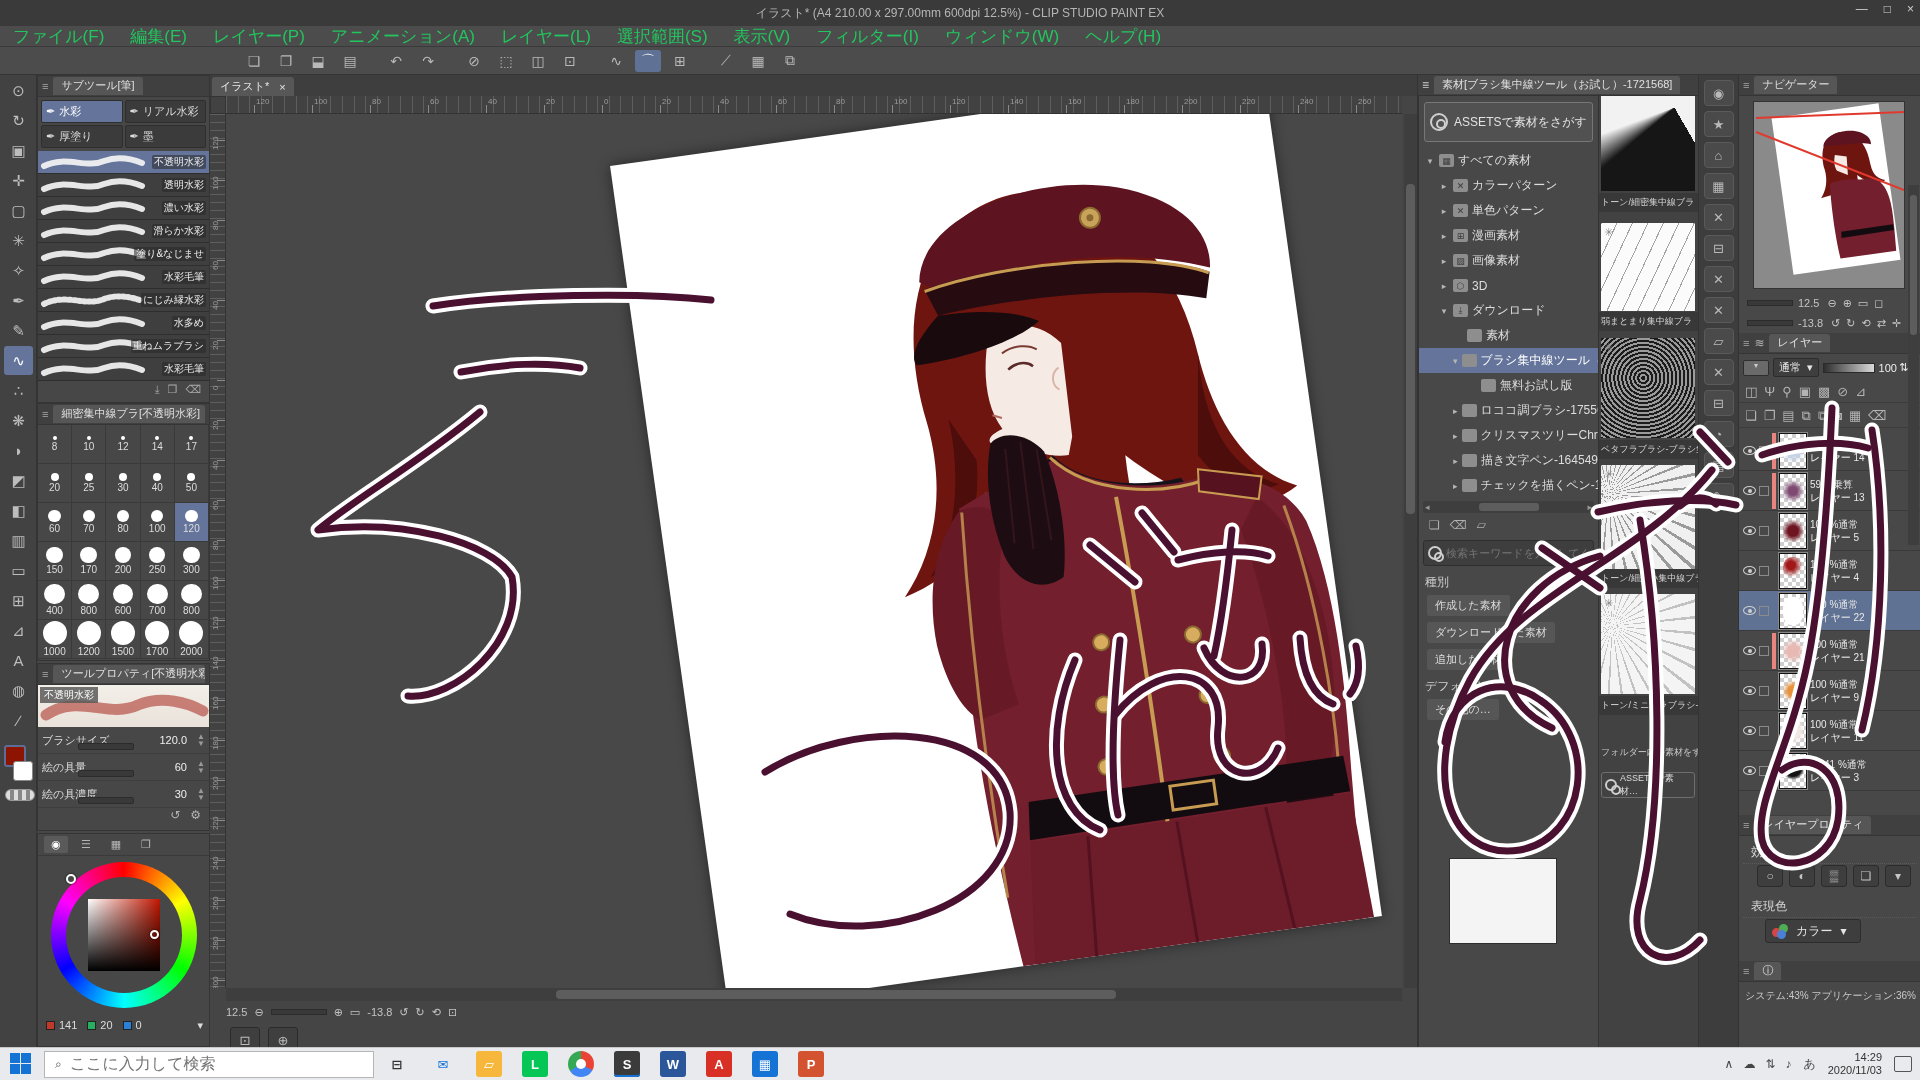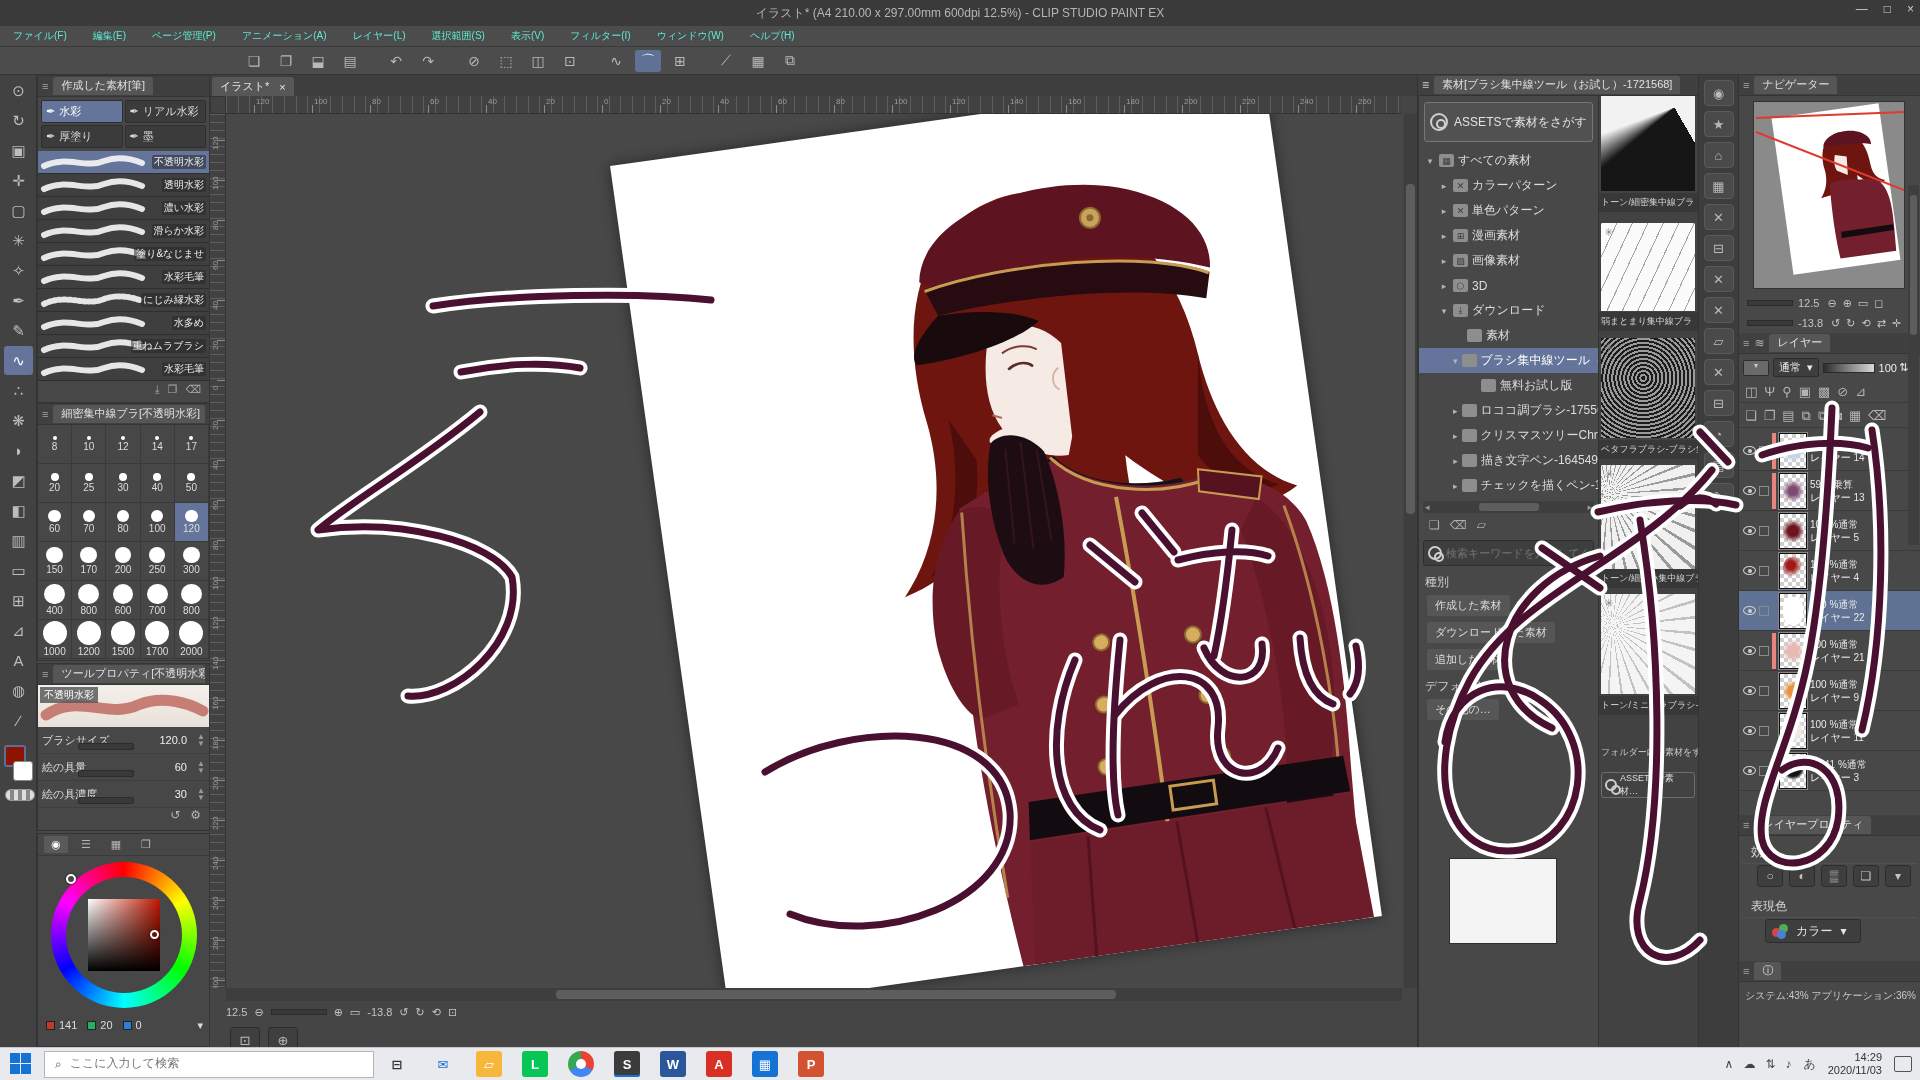--- a/index.html
+++ b/index.html
@@ -4,21 +4,21 @@
 <style>
   *{margin:0;padding:0;box-sizing:border-box}
   html,body{width:1920px;height:1080px;overflow:hidden}
   body{position:relative;background:#474747;font-family:"Liberation Sans","DejaVu Sans",sans-serif;font-size:12px;color:#cfcfcf}
   .abs{position:absolute}
   
   #titlebar{left:0;top:0;width:1920px;height:26px;background:#3a3a3a;color:#b5b5b5;font-size:12px;display:flex;align-items:center;justify-content:center}
   #wincontrols{right:6px;top:2px;display:flex;gap:16px;color:#cfcfcf;font-size:12px}
   #wincontrols span{cursor:default}
   #menubar{left:0;top:26px;width:1920px;height:21px;background:#4c4c4c;display:flex;align-items:center;border-bottom:1px solid #3a3a3a}
-  #menubar .mi{padding:4px 13px;color:#5eead4;font-size:10px;height:21px;display:flex;align-items:center}
+  #menubar .mi{padding:4px 13px;color:#22c55e;font-size:17px;height:21px;display:flex;align-items:center}
   #cmdbar{left:0;top:47px;width:1920px;height:28px;background:#4c4c4c;border-bottom:1px solid #353535;display:flex;align-items:center}
   #cmdbar .ci{width:26px;height:22px;margin:0 3px;display:flex;align-items:center;justify-content:center;color:#b9b9b9;font-size:14px;border-radius:3px}
   #cmdbar .ci.active{background:#5f7296;color:#fff}
   #cmdbar .gap{width:14px}
   
   #toolcol{left:0;top:75px;width:37px;height:972px;background:#424242;border-right:1px solid #333}
   #toolcol .ti{width:29px;height:29px;margin:1px 4px;display:flex;align-items:center;justify-content:center;color:#bdbdbd;font-size:15px;border-radius:3px}
   #toolcol .ti.active{background:#64749a;color:#fff}
   #swatches{left:4px;width:30px;height:70px}
   #fgcol{left:0;top:0;width:22px;height:22px;border:2px solid #5c6e96;border-radius:3px}
@@ -152,21 +152,21 @@
   #colsel{margin:4px 0 0 26px;width:96px;height:24px;background:#3e3e3e;border:1px solid #2c2c2c;border-radius:3px;display:flex;align-items:center;gap:8px;padding:0 6px;color:#e5e5e5;font-size:12px}
   .tricol{width:16px;height:14px;position:relative}
   .tricol i{position:absolute;width:9px;height:9px;border-radius:50%}
   
   #infotext{padding:4px 6px;font-size:10px;color:#c9c9c9;white-space:nowrap}
   
   #taskbar{left:0;top:1047px;width:1920px;height:33px;background:#e8eaed;border-top:1px solid #c8c8c8;display:flex;align-items:center;color:#333}
   #winbtn{width:22px;height:22px;margin:0 12px 0 10px;display:grid;grid-template-columns:10px 10px;grid-template-rows:10px 10px;gap:1px}
   #winbtn i{background:#1573d6}
   #tb-search{width:330px;height:27px;background:#fff;border:1px solid #b5b5b5;display:flex;align-items:center;gap:8px;padding:0 10px}
-  #tb-search input{border:none;outline:none;font-size:12px;width:260px;color:#444;font-family:Liberation Mono, monospace}
+  #tb-search input{border:none;outline:none;font-size:16px;width:260px;color:#444;font-family:Liberation Sans, sans-serif}
   .tb-app{width:26px;height:26px;margin:0 10px;display:flex;align-items:center;justify-content:center;border-radius:3px;font-weight:bold;font-size:13px}
   .tb-app.active{background:#cfd6de;box-shadow:inset 0 -2px 0 #1573d6}
   #tb-right{margin-left:auto;display:flex;align-items:center;gap:12px;padding-right:8px}
   #tb-right .tray{font-size:12px;color:#444}
   #clock{text-align:right;font-size:11px;line-height:13px;color:#333}
   #notif{width:18px;height:16px;border:1px solid #555;border-radius:2px}
   
   #ink{left:0;top:0;width:1920px;height:1080px;pointer-events:none;z-index:60}
   svg{display:block}
 </style>
@@ -177,21 +177,21 @@
   <span>イラスト* (A4 210.00 x 297.00mm 600dpi 12.5%)  - CLIP STUDIO PAINT EX</span>
 </div>
 <div id="wincontrols" class="abs">
   <span>—</span>
   <span>□</span>
   <span>×</span>
 </div>
 <div id="menubar" class="abs">
     <div class="mi">ファイル(F)</div>
     <div class="mi">編集(E)</div>
-    <div class="mi">ページ管理(P)</div>
+    <div class="mi">レイヤー(P)</div>
     <div class="mi">アニメーション(A)</div>
     <div class="mi">レイヤー(L)</div>
     <div class="mi">選択範囲(S)</div>
     <div class="mi">表示(V)</div>
     <div class="mi">フィルター(I)</div>
     <div class="mi">ウィンドウ(W)</div>
     <div class="mi">ヘルプ(H)</div>
   </div>
 <div id="cmdbar" class="abs">
     <div class="gap" style="width: 238px;"></div>
@@ -243,21 +243,21 @@
     <div class="abs" id="swatches" style="top: 670px;">
       <div class="abs" id="fgcol" style="background: rgb(141, 20, 0);"></div>
       <div class="abs" id="bgcol"></div>
       <div class="abs" id="transtrip"></div>
     </div>
   </div>
 
 <div id="subtool" class="abs panel">
   <div class="phead">
     <span class="burger">≡</span>
-    <span class="ptab">作成した素材[筆]</span>
+    <span class="ptab">サブツール[筆]</span>
   </div>
   <div id="st-groups">
       <div class="grp sel">
         <span>✒</span>
         <span>水彩</span>
       </div>
       <div class="grp">
         <span>✒</span>
         <span>リアル水彩</span>
       </div>

